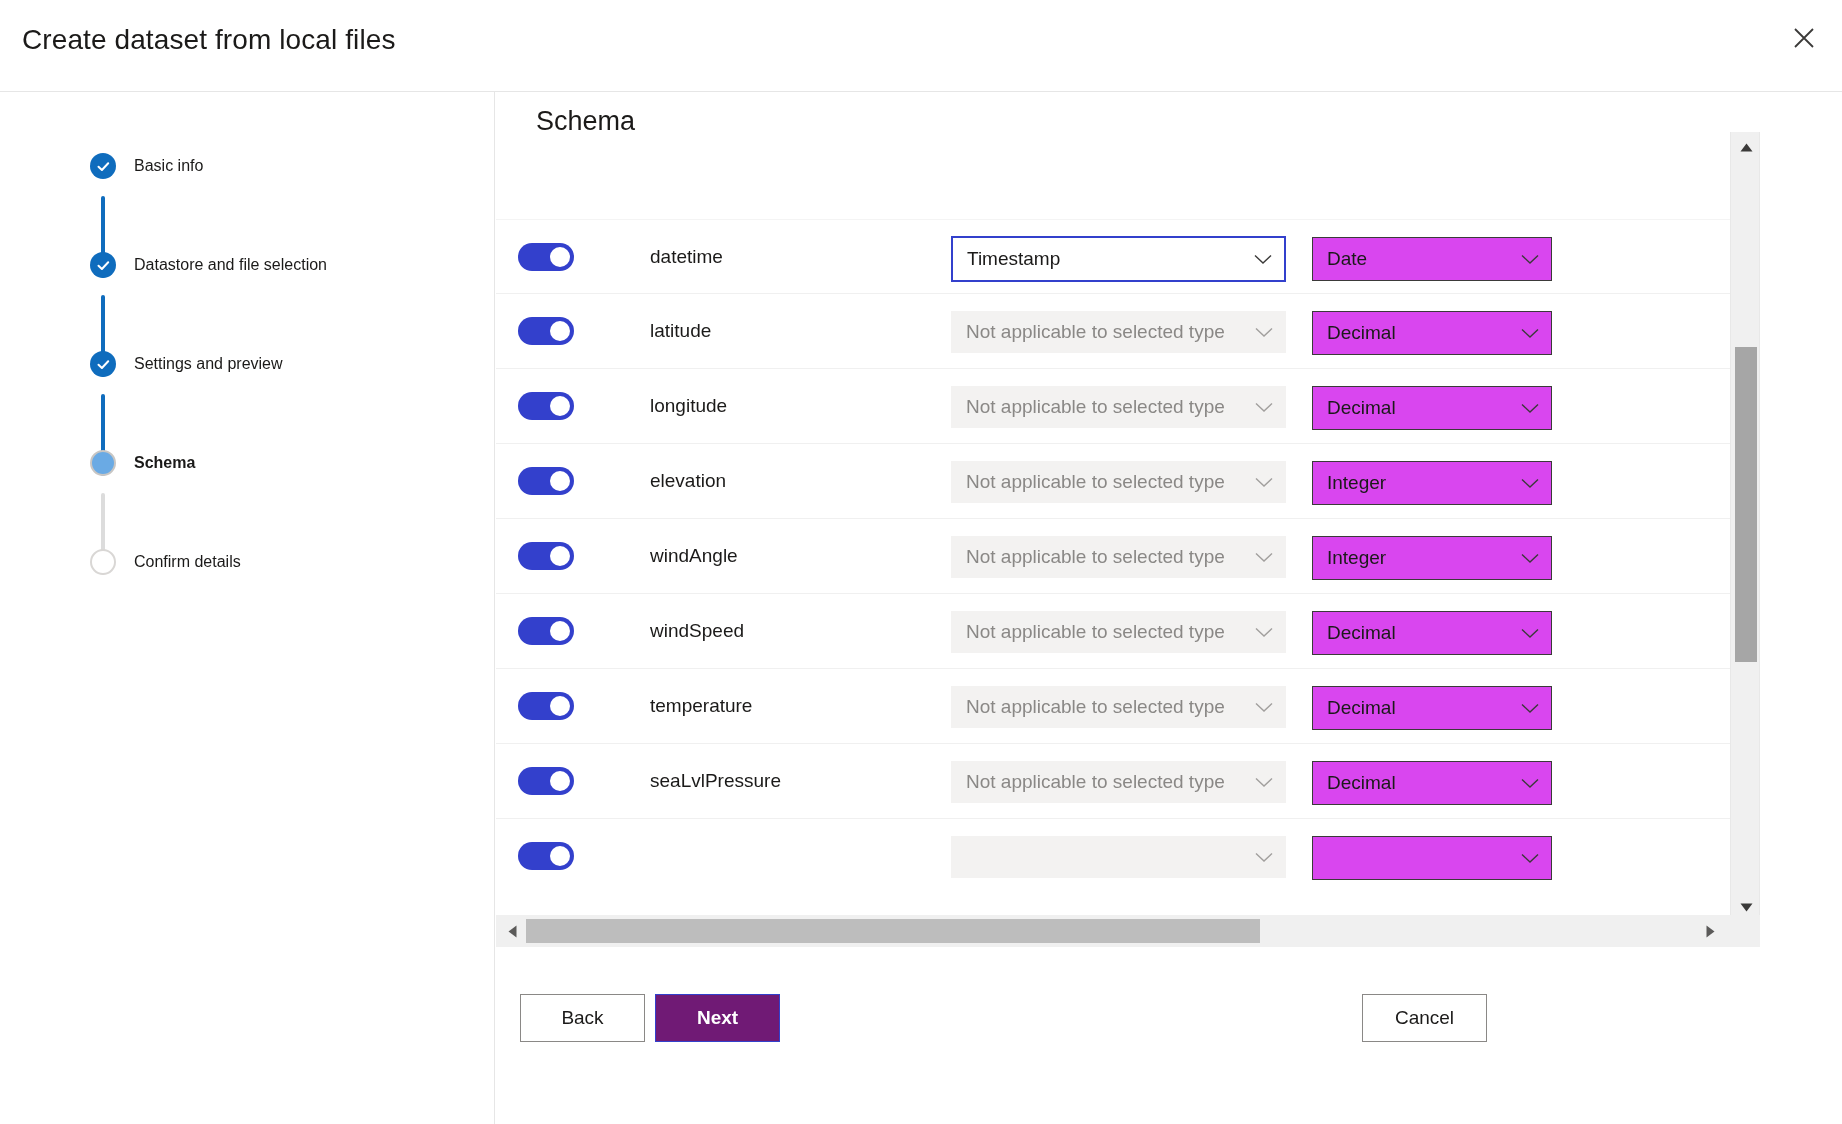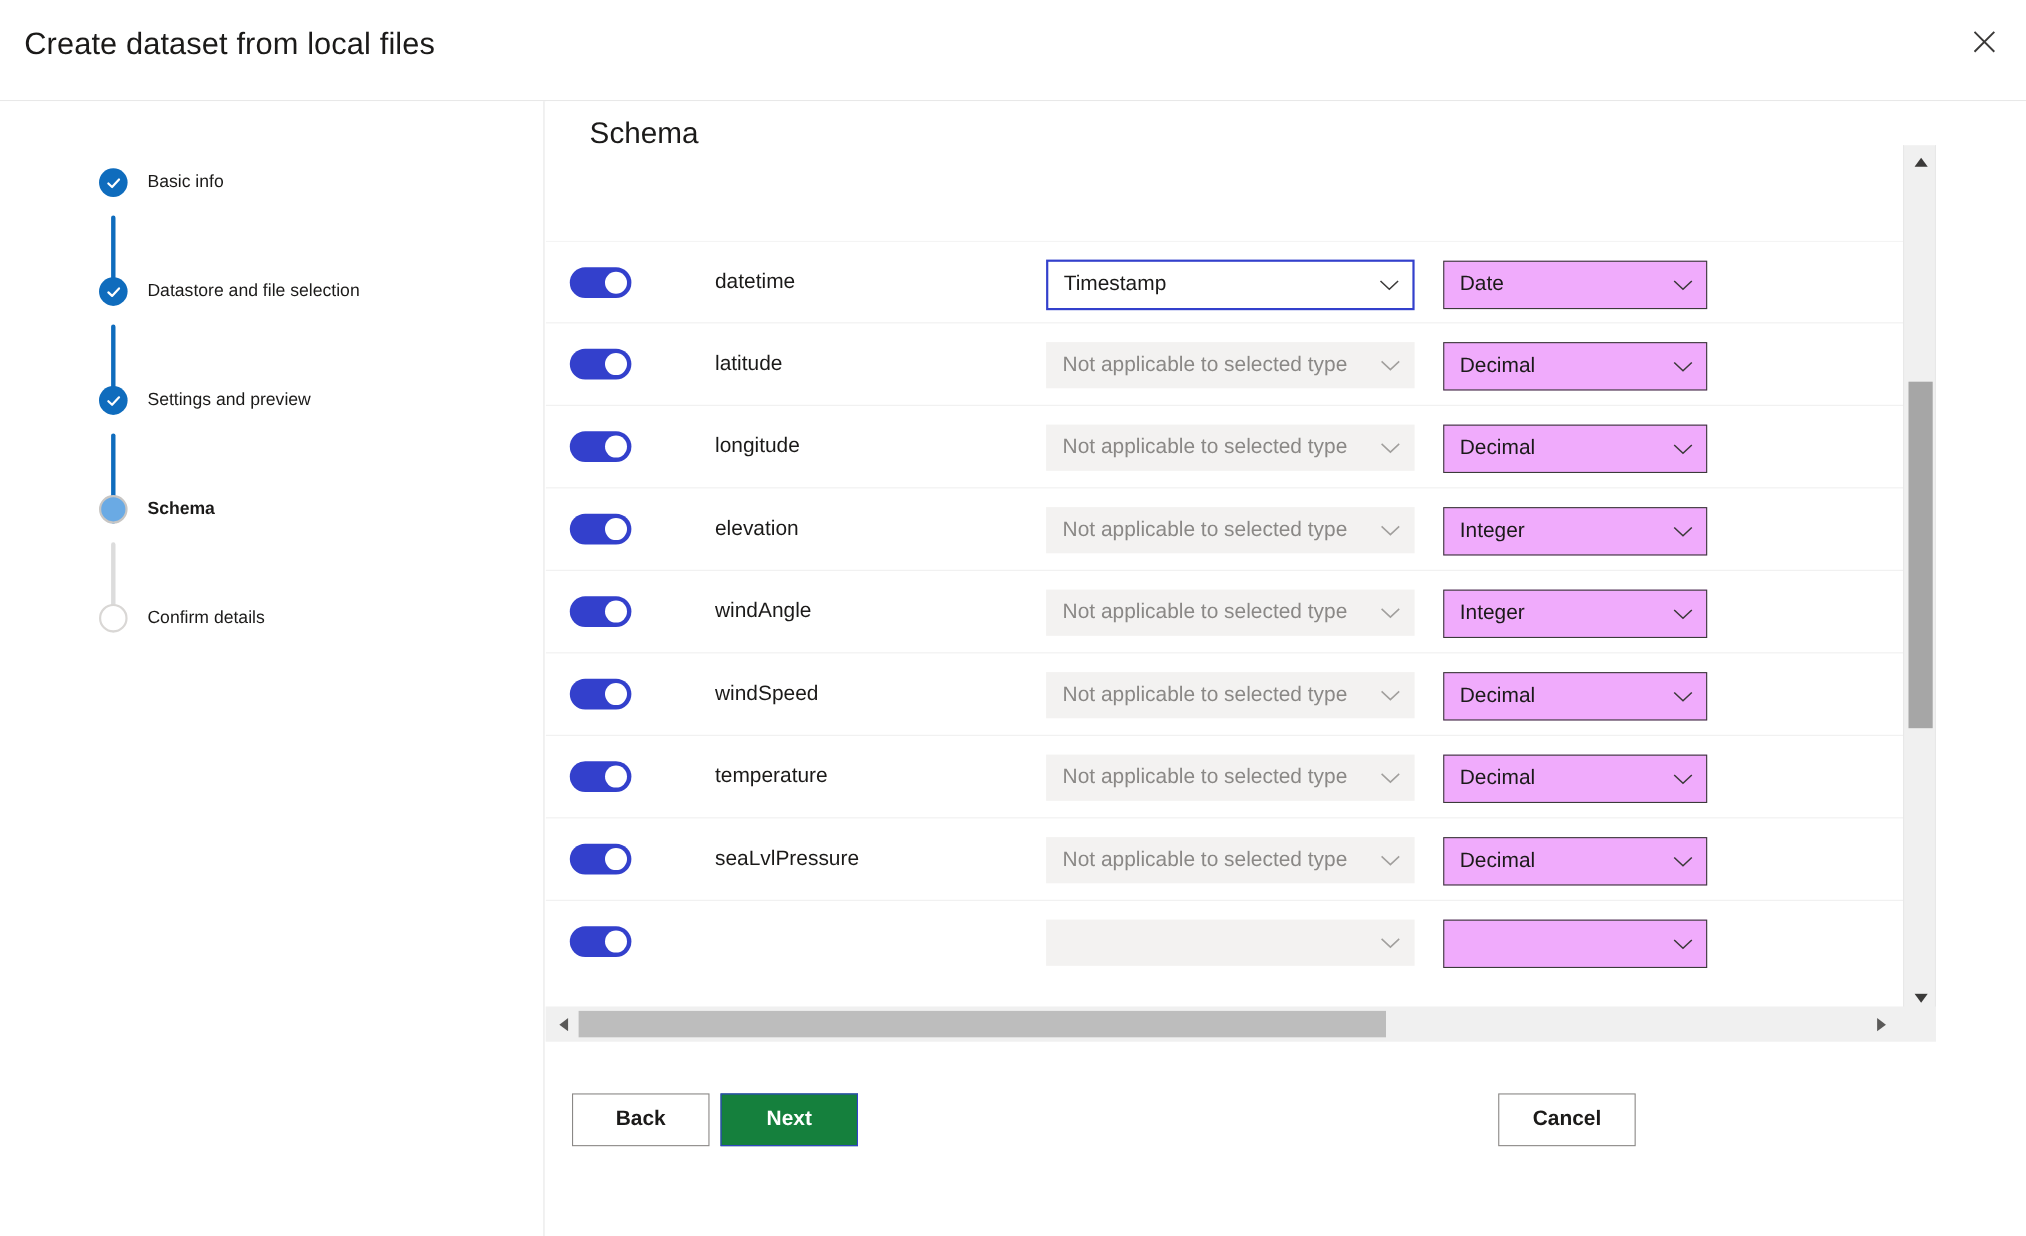--- a/index.html
+++ b/index.html
@@ -150,21 +150,21 @@
   .props .pv { flex: 1; white-space: nowrap; overflow: hidden; }
   .props .chev { flex: 0 0 auto; }
 
   
   .type {
     position: absolute; left: 816px; top: 17px;
     width: 240px; height: 44px;
     display: flex; align-items: center;
     padding: 0 12px 0 14px;
     font-size: 19px; color: #1b1a19;
-    background: #f0abfc;
+    background: #d946ef;
     border: 1px solid #3b3a39;
     cursor: pointer;
   }
   .type .tv { flex: 1; white-space: nowrap; }
   .type .chev { flex: 0 0 auto; }
 
   .chev svg { display: block; }
 
   
   .vscroll {
@@ -203,24 +203,23 @@
   
   .footer {
     position: absolute; left: 0; top: 870px; width: 1346px; height: 162px;
     background: #fff;
   }
   .btn {
     position: absolute; top: 32px; height: 48px;
     font-size: 19px; font-family: inherit;
     display: flex; align-items: center; justify-content: center;
     cursor: pointer;
-    font-weight: bold;
   }
   .btn-back   { left: 24px;  width: 125px; background:#fff; color:#1b1a19; border:1px solid #8a8886; }
-  .btn-next   { left: 159px; width: 125px; background:#15803d; color:#fff; border:1px solid #3340cc; font-weight: 700; }
+  .btn-next   { left: 159px; width: 125px; background:#701a75; color:#fff; border:1px solid #3340cc; font-weight: 700; }
   .btn-cancel { left: 866px; width: 125px; background:#fff; color:#1b1a19; border:1px solid #8a8886; }
 </style>
 </head>
 <body>
 
 <div class="wizard">
 
   <div class="wz-header">
     <div class="wz-title">Create dataset from local files</div>
     <button class="close-btn" aria-label="Close">

